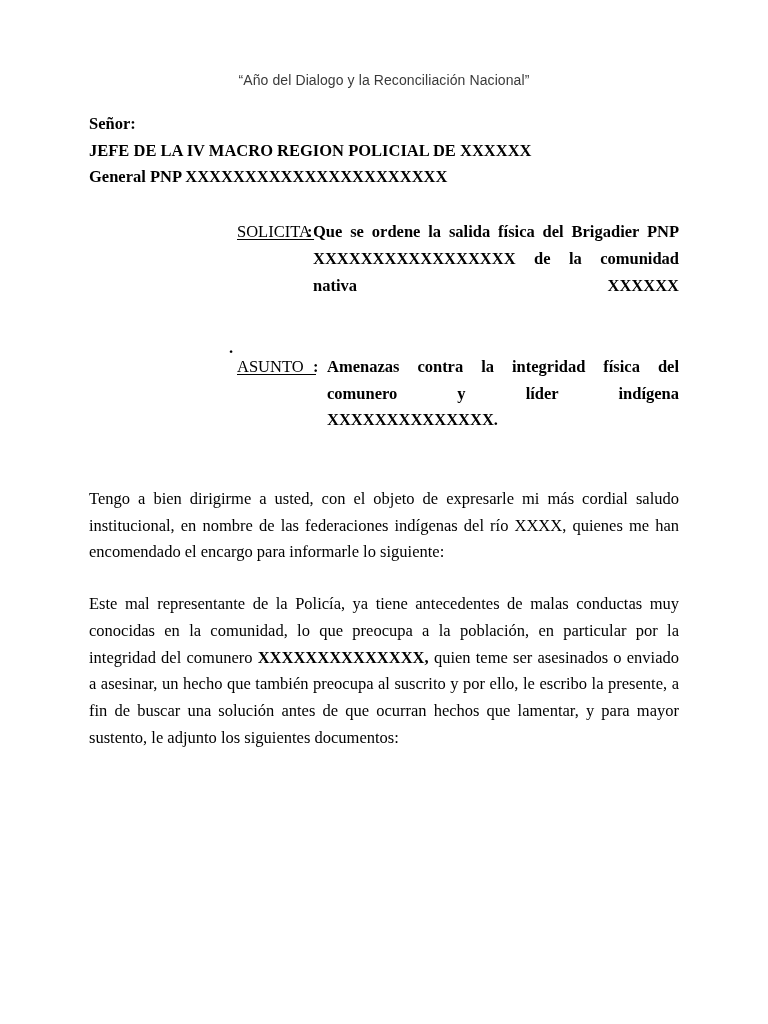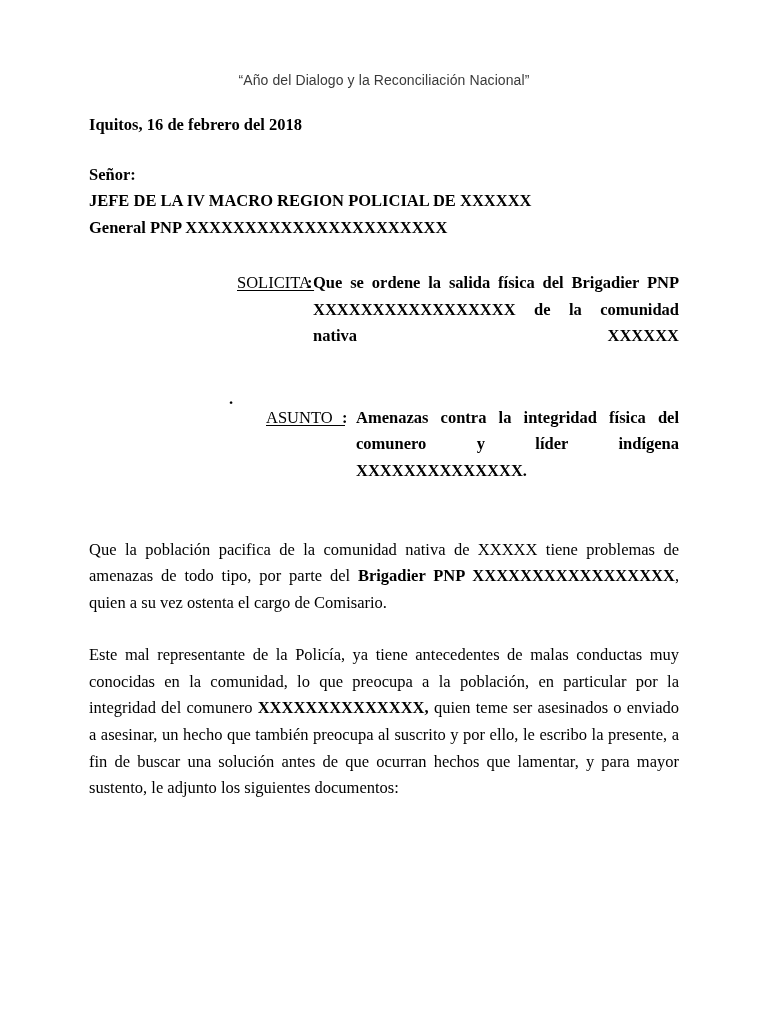--- a/index.html
+++ b/index.html
@@ -85,21 +85,20 @@
     position: absolute;
     left: 78px;
     top: 0;
     font-weight: bold;
   }
   .asunto-row .req-colon {
     left: 84px;
   }
   .asunto-row {
     padding-left: 98px;
-    margin-left: 29px;
   }
   .stray-dot {
     margin-left: 0px;
     font-weight: bold;
     line-height: 1.0;
     height: 14px;
   }
   .req-spacer {
     height: 14px;
   }
@@ -118,21 +117,20 @@
   }
 </style>
 </head>
 <body>
 
 <div class="page">
   <div class="content">
 
     <div class="epigraph">“Año del Dialogo y la Reconciliación Nacional”</div>
 
-    <div class="doc-text place-date">Iquitos, 16 de febrero del 2018</div>
 
     <div class="doc-text addressee">
       <div>Señor:</div>
       <div>JEFE DE LA IV MACRO REGION POLICIAL DE XXXXXX</div>
       <div>General PNP XXXXXXXXXXXXXXXXXXXXXX</div>
     </div>
 
     <div class="doc-text req-block">
 
       <div class="req-row solicita-row">
@@ -147,23 +145,21 @@
 
       <div class="req-row asunto-row">
         <span class="req-label">ASUNTO   </span>
         <span class="req-colon">:</span>
         <span>Amenazas contra la integridad física del comunero y líder indígena XXXXXXXXXXXXXX.</span>
       </div>
 
     </div>
 
 
+    <div class="doc-text para">Tengo a bien dirigirme a usted, con el objeto de expresarle mi más cordial saludo institucional, en nombre de las federaciones indígenas del río XXXX, quienes me han encomendado el encargo para informarle lo siguiente:</div>
 
-    <div class="doc-text para">
-      <span>Que la población pacifica de la comunidad nativa de XXXXX tiene problemas de amenazas de todo tipo, por parte del </span><b>Brigadier PNP XXXXXXXXXXXXXXXXX</b><span>, quien a su vez ostenta el cargo de Comisario.</span>
-    </div>
 
     <div class="doc-text para">
       <span>Este mal representante de la Policía, ya tiene antecedentes de malas conductas muy conocidas en la comunidad, lo que preocupa a la población, en particular por la integridad del comunero </span><b>XXXXXXXXXXXXXX,</b><span> quien teme ser asesinados o enviado a asesinar, un hecho que también preocupa al suscrito y por ello, le escribo la presente, a fin de buscar una solución antes de que ocurran hechos que lamentar, y para mayor sustento, le adjunto los siguientes documentos:</span>
     </div>
 
   </div>
 </div>
 
 </body></html>

